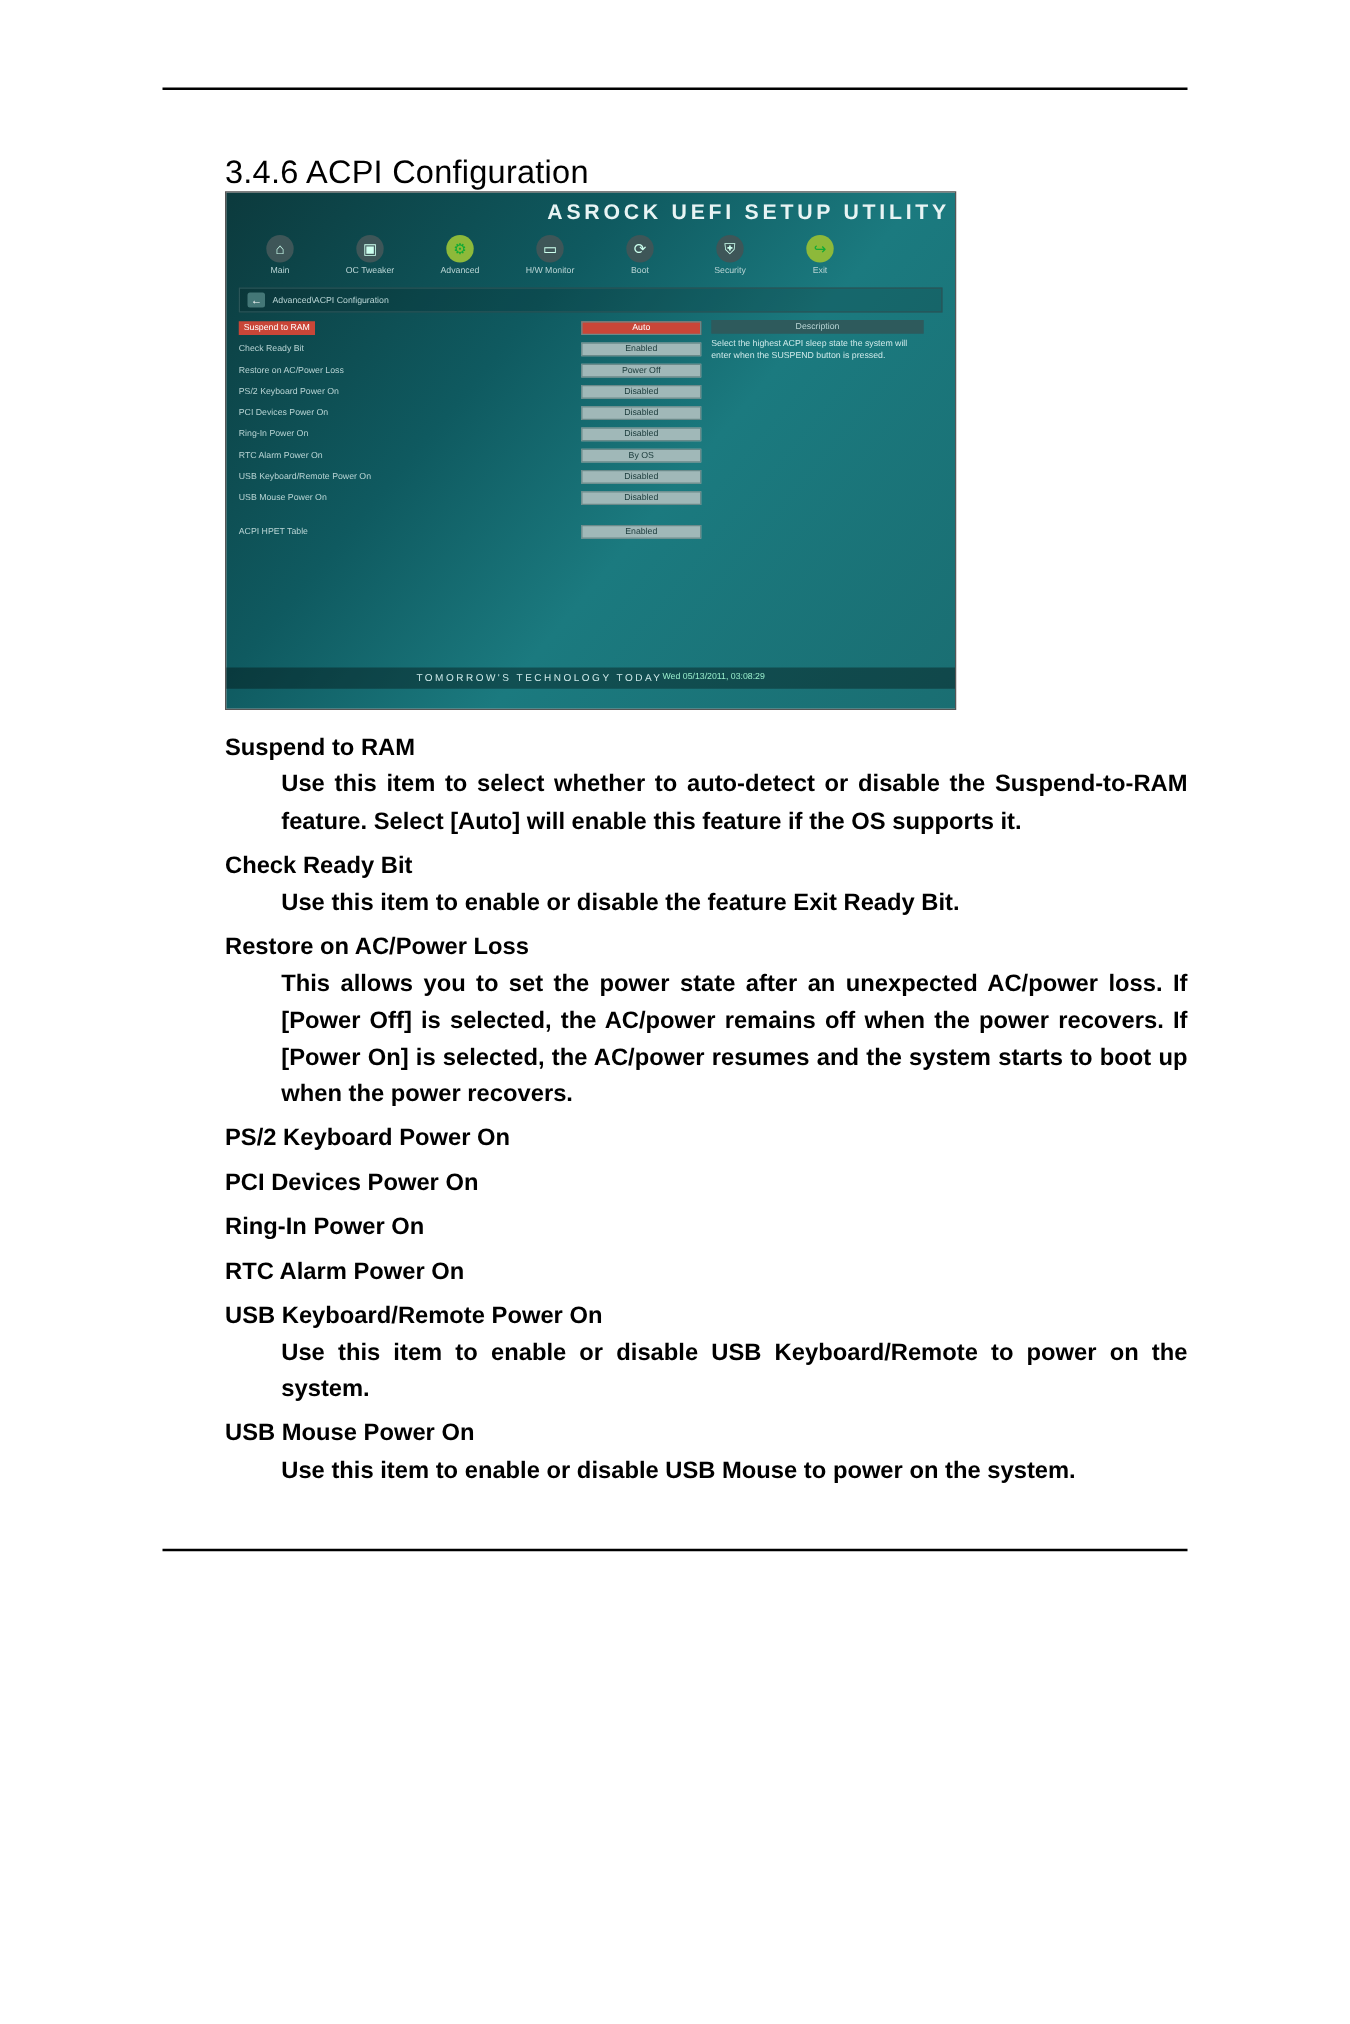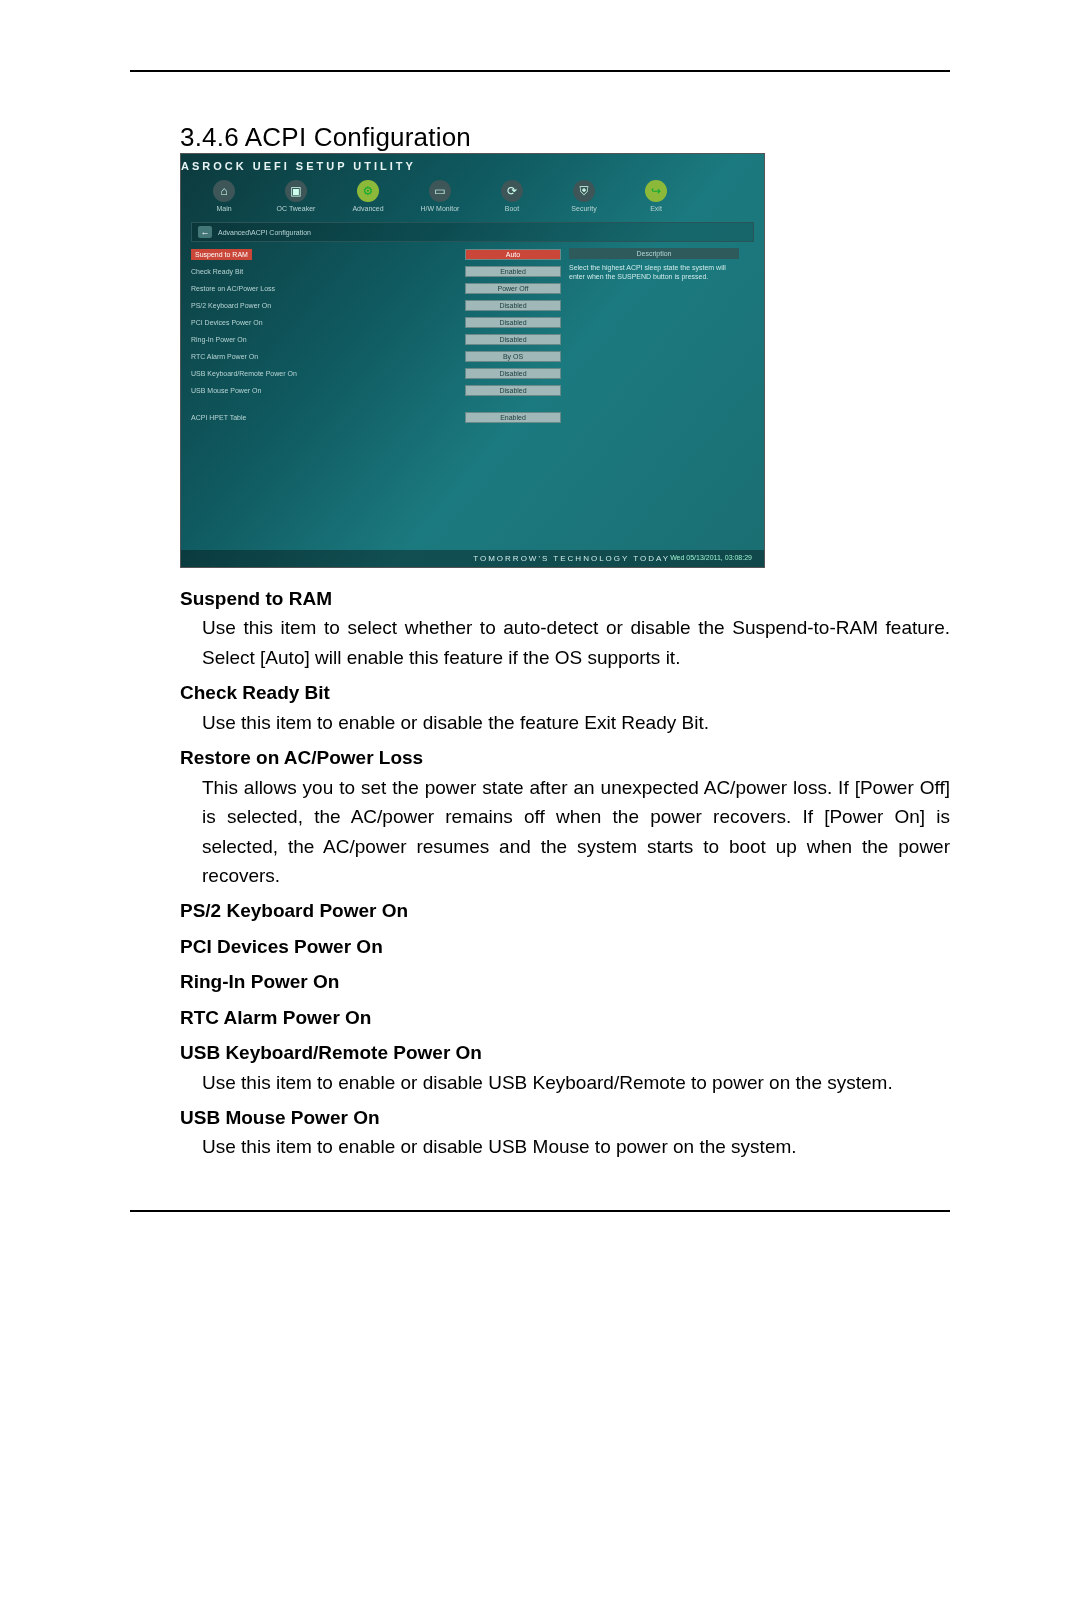--- a/index.html
+++ b/index.html
@@ -36,23 +36,23 @@
     width: 585px;
     height: 415px;
     background: linear-gradient(130deg,#0c3a3d 0%, #0f5a60 35%, #1b7a7f 60%, #1a6e72 100%);
     border: 1px solid #555;
     position: relative;
     font-family: Verdana, Geneva, sans-serif;
     font-size: 8px;
     color: #cfeaea;
   }
   .bios-title {
-    text-align: left;
-    padding: 6px 16px 4px 0;
-    font-size: 11px;
+    text-align: right;
+    padding: 6px 4px 4px 0;
+    font-size: 17px;
     letter-spacing: 3px;
     font-weight: bold;
     color: #e8f4f4;
   }
   .bios-menu {
     display: flex;
     gap: 14px;
     padding: 4px 14px;
   }
   .bios-menu-item {
@@ -129,45 +129,46 @@
     padding: 2px 0;
     margin-bottom: 4px;
   }
   .bios-help-text {
     font-size: 7px;
     color: #cfeaea;
     line-height: 1.3;
   }
   .bios-footer {
     position: absolute;
-    bottom: 0; left:0; right:0;
+    bottom: 16px; left:0; right:0;
     background: rgba(0,0,0,0.35);
     display:flex;
-    justify-content: flex-end;
+    justify-content: center;
     padding: 4px 12px;
     font-size: 8px;
     letter-spacing: 2px;
     color:#cfeaea;
   }
   .bios-footer .dt { letter-spacing: 0; font-size:7px; color:#9ec;}
   
   .doc-body {
     margin-left: 50px;
     margin-top: 16px;
     font-size: 19px;
     line-height: 1.55;
   }
   .item-head {
     font-weight: bold;
     margin-top: 6px;
   }
   .item-desc {
-    margin-left: 22px;
+    margin-left: 45px;
     text-align: justify;
     margin-bottom: 2px;
+    font-weight: bold;
   }
   .page-number {
     text-align: center;
     font-size: 19px;
     margin-top: 14px;
   }
 </style>
 </head>
 <body>
 

